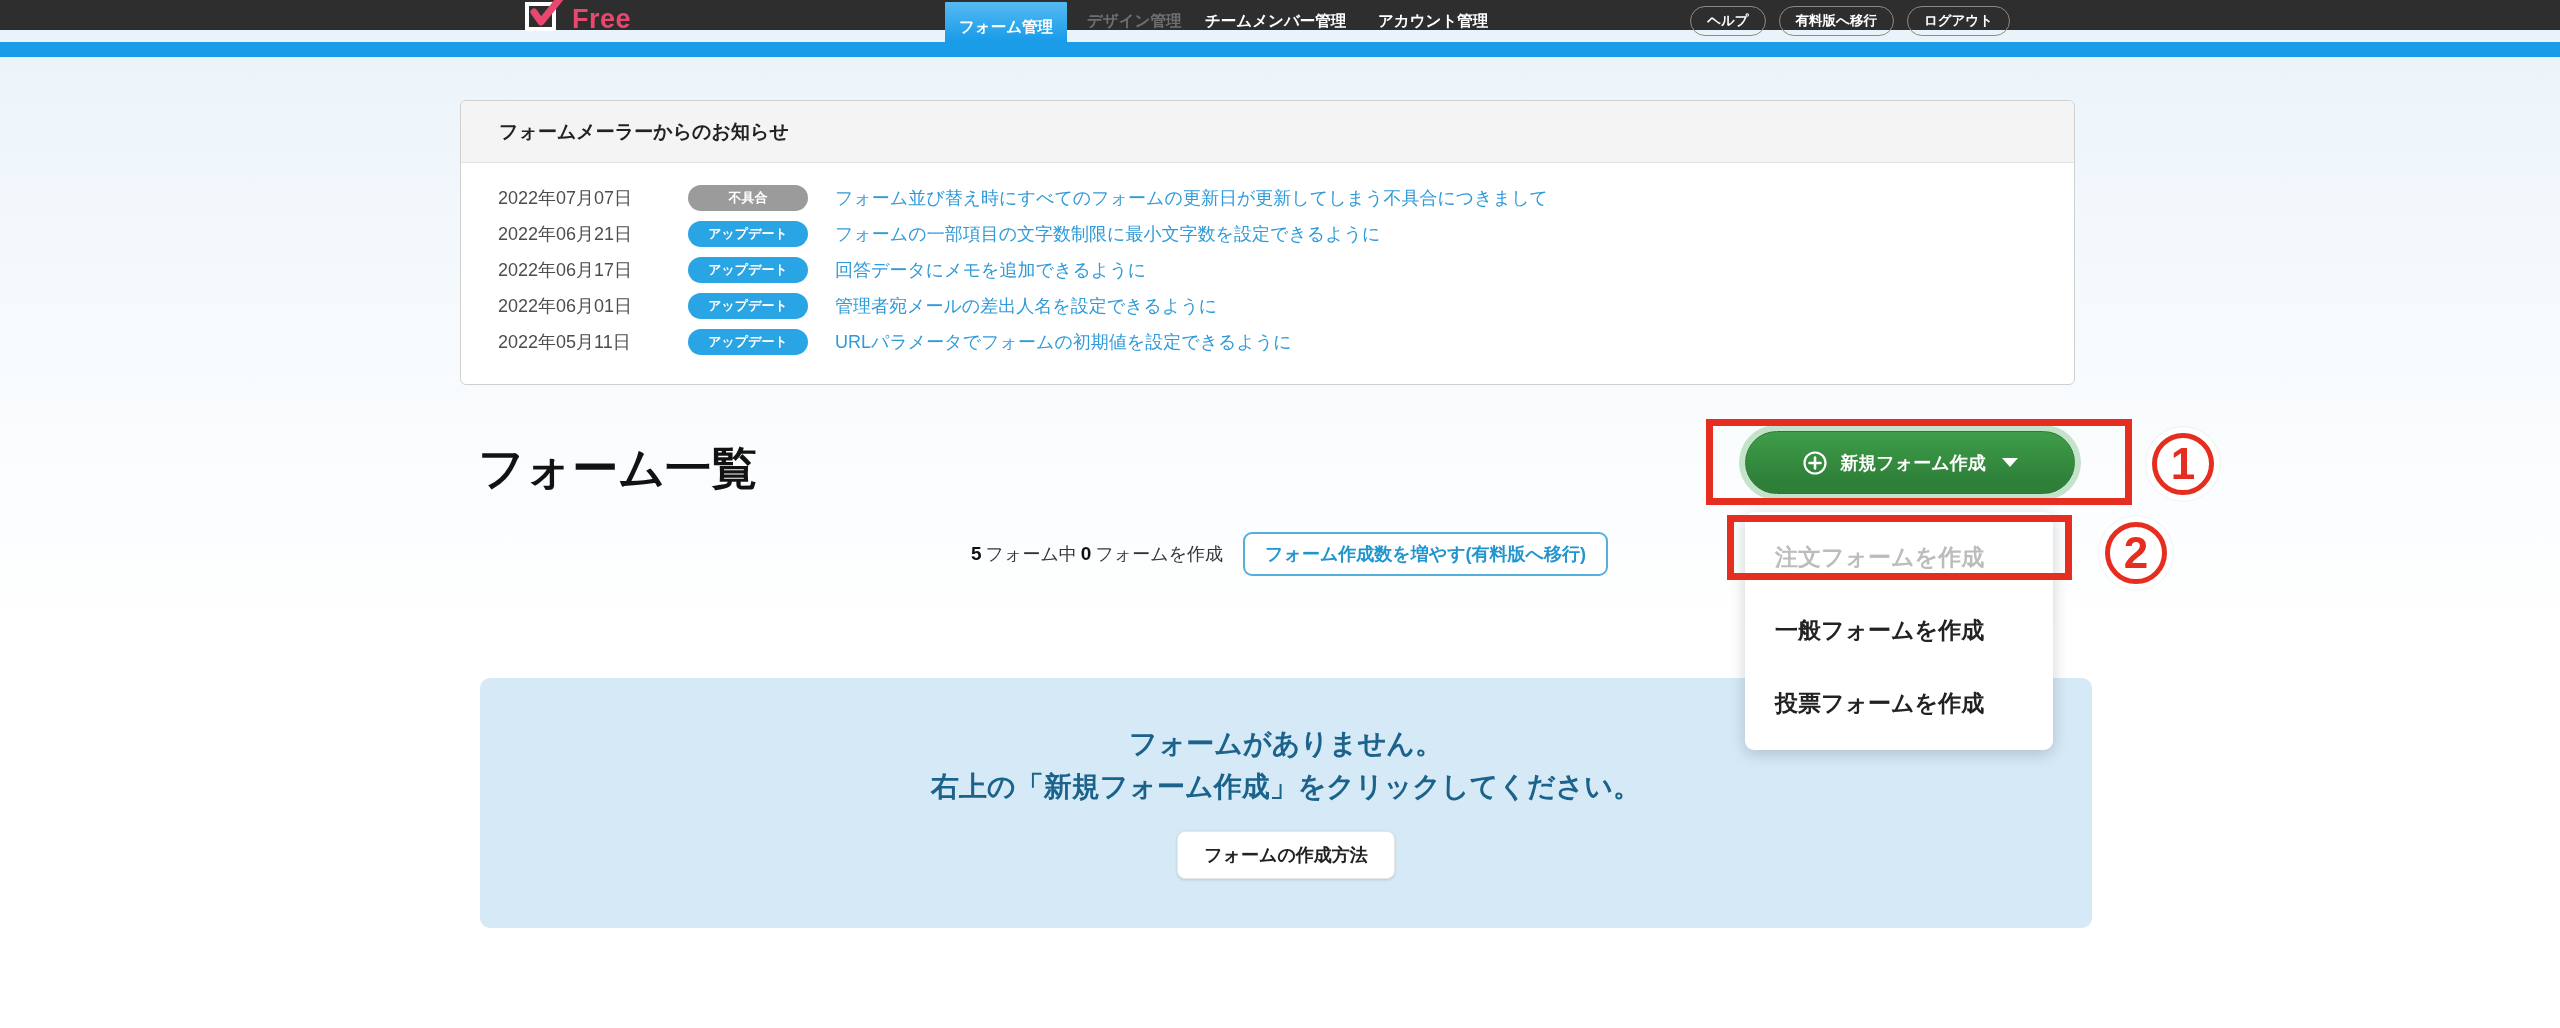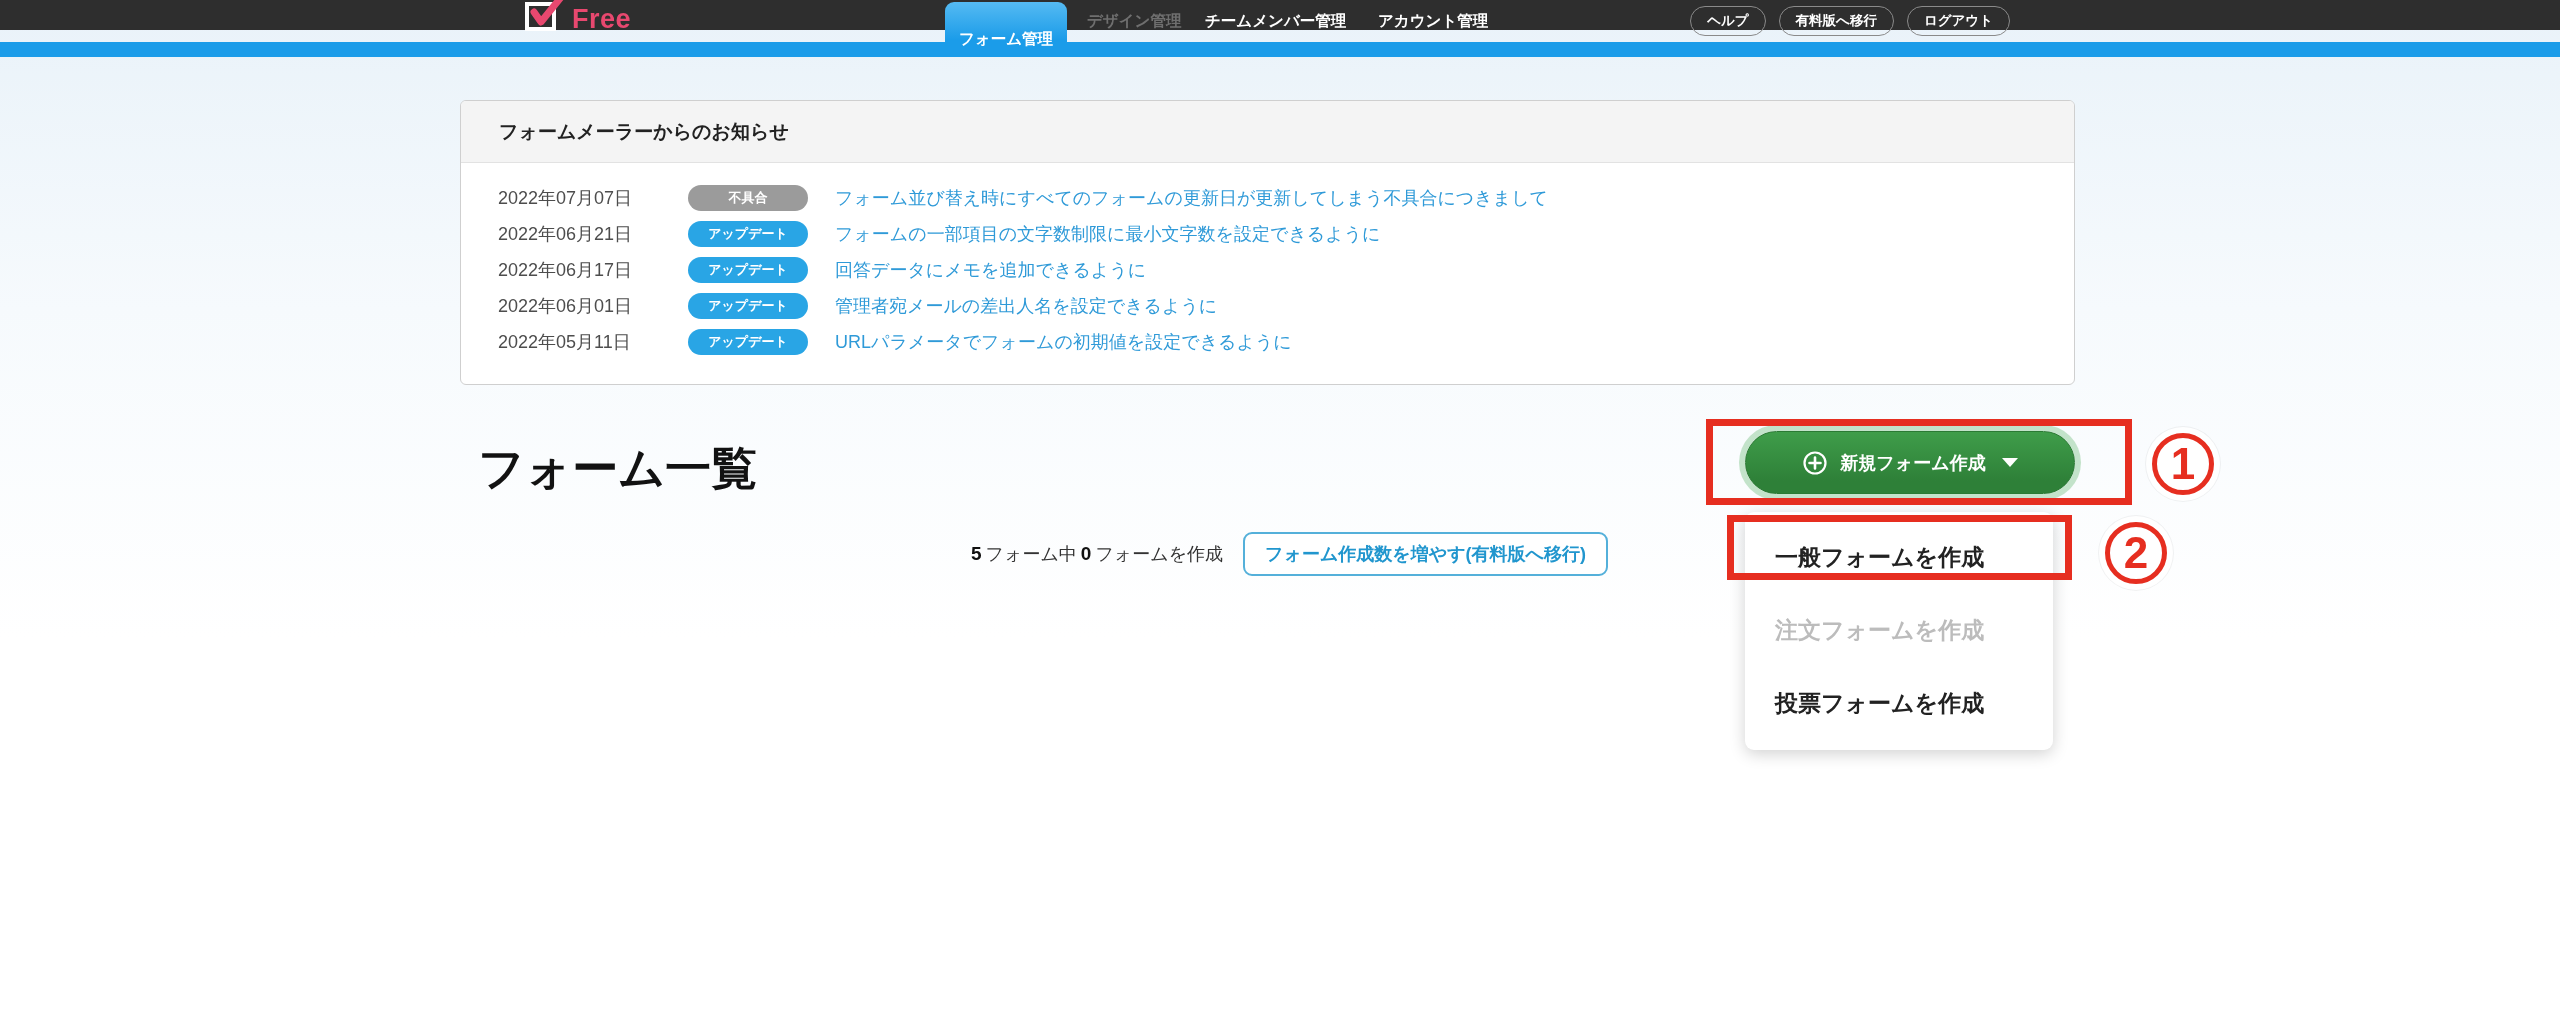--- a/index.html
+++ b/index.html
@@ -23,21 +23,21 @@
     background:#1b9ce9; z-index:19;
   }
   .logo { position:absolute; left:522px; top:0; height:42px; display:flex; align-items:center; cursor:pointer; }
   .logo svg { position:relative; top:-4px; }
   .logo-text { color:#e8486f; font-size:27px; font-weight:bold; margin-left:6px; letter-spacing:.5px; position:relative; top:-2px;}
   .nav-tab {
     position:absolute; color:#fff; font-size:15.5px; font-weight:bold;
     top:0; height:42px; line-height:42px; white-space:nowrap; cursor:pointer;
   }
   .nav-tab.active {
-    top:2px; height:54px; line-height:50px; padding:12px 14px; border-radius:9px;
+    top:2px; height:54px; line-height:50px; padding:0 14px; border-radius:1px;
     background:linear-gradient(180deg,#55baf2 0%, #1b9ce9 70%, #1b9ce9 100%);
     z-index:21; text-align:center;
   }
   .nav-tab.disabled { color:#6f6f6f; cursor:default; }
   .nav-utils { position:absolute; right:550px; top:0; height:42px; display:flex; align-items:center; gap:13px; }
   .util-pill {
     background:transparent; color:#fff; font-size:13.5px; font-weight:bold;
     border:1.5px solid #8a8a8a; border-radius:16px; padding:5px 16px; white-space:nowrap; cursor:pointer;
     font-family: inherit;
   }
@@ -190,24 +190,29 @@
 
   <h1 class="page-title">フォーム一覧</h1>
 
   <div class="counter-row">
     <span class="counter-text">
       <b>5</b><span>フォーム中</span><b>0</b><span>フォームを作成</span>
     </span>
     <button class="upgrade-btn">フォーム作成数を増やす(有料版へ移行)</button>
   </div>
 
+  <section class="empty-box">
+    <p class="empty-line">フォームがありません。</p>
+    <p class="empty-line">右上の「新規フォーム作成」をクリックしてください。</p>
+    <button class="howto-btn">フォームの作成方法</button>
+  </section>
 
   <div class="dropdown">
+    <div class="dd-item disabled">注文フォームを作成</div>
     <div class="dd-item">一般フォームを作成</div>
-    <div class="dd-item disabled">注文フォームを作成</div>
     <div class="dd-item">投票フォームを作成</div>
   </div>
 
   <button class="create-btn">
     <span style="display:flex;">
       <svg width="26" height="26" viewBox="0 0 26 26">
         <circle cx="13" cy="13" r="10.5" fill="none" stroke="#ffffff" stroke-width="2.2"></circle>
         <path d="M13 7.5 V18.5 M7.5 13 H18.5" stroke="#ffffff" stroke-width="2.6" stroke-linecap="round"></path>
       </svg>
     </span>

